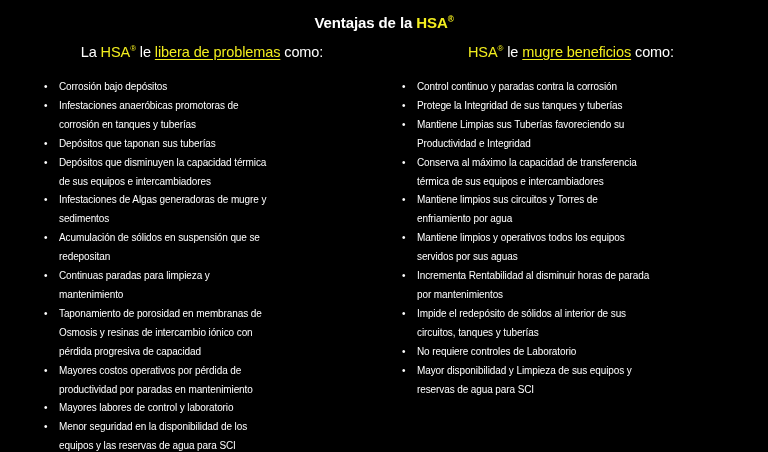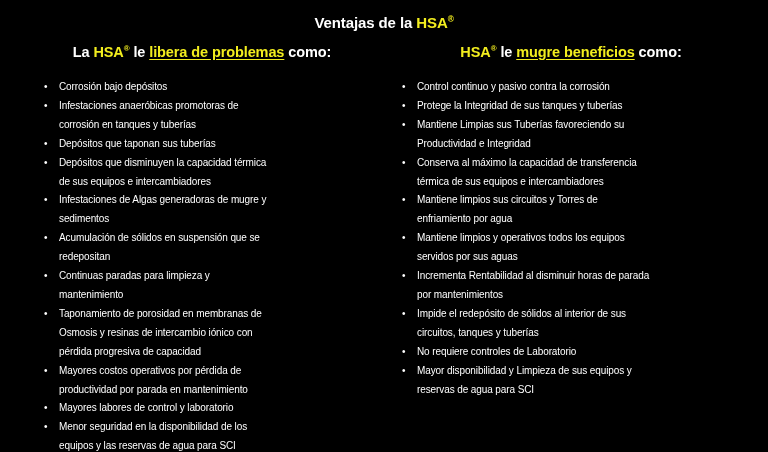--- a/index.html
+++ b/index.html
@@ -30,21 +30,21 @@
   sup { font-size: 0.55em; line-height: 0; vertical-align: super; }
   .columns {
     display: flex;
     margin-top: 11px;
     align-items: flex-start;
   }
   .col-left  { width: 352px; margin-left: 26px; }
   .col-right { width: 374px; margin-left: 6px; }
   .col-header {
     text-align: center;
-    font-weight: bold;
+    font-weight: normal;
     font-size: 14.5px;
     line-height: 19px;
     letter-spacing: -0.1px;
     margin-bottom: 3px;
   }
   ul.bullets {
     list-style: none;
     margin: 16px;
     padding: 0;
     font-size: 10px;
@@ -84,31 +84,31 @@
         <li>Infestaciones de Algas generadoras de mugre y
 sedimentos</li>
         <li>Acumulación de sólidos en suspensión que se
 redepositan</li>
         <li>Continuas paradas para limpieza y
 mantenimiento</li>
         <li>Taponamiento de porosidad en membranas de
 Osmosis y resinas de intercambio iónico con
 pérdida progresiva de capacidad</li>
         <li>Mayores costos operativos por pérdida de
-productividad por parada en mantenimiento</li>
+productividad por paradas en mantenimiento</li>
         <li>Mayores labores de control y laboratorio</li>
         <li>Menor seguridad en la disponibilidad de los
 equipos y las reservas de agua para SCI</li>
       </ul>
     </div>
 
     <div class="col-right">
       <div class="col-header"><span></span><span class="brand">HSA</span><sup class="brand">®</sup><span> le </span><span class="emph">mugre beneficios</span><span> como:</span></div>
       <ul class="bullets">
-        <li>Control continuo y pasivo contra la corrosión</li>
+        <li>Control continuo y paradas contra la corrosión</li>
         <li>Protege la Integridad de sus tanques y tuberías</li>
         <li>Mantiene Limpias sus Tuberías favoreciendo su
 Productividad e Integridad</li>
         <li>Conserva al máximo la capacidad de transferencia
 térmica de sus equipos e intercambiadores</li>
         <li>Mantiene limpios sus circuitos y Torres de
 enfriamiento por agua</li>
         <li>Mantiene limpios y operativos todos los equipos
 servidos por sus aguas</li>
         <li>Incrementa Rentabilidad al disminuir horas de parada

